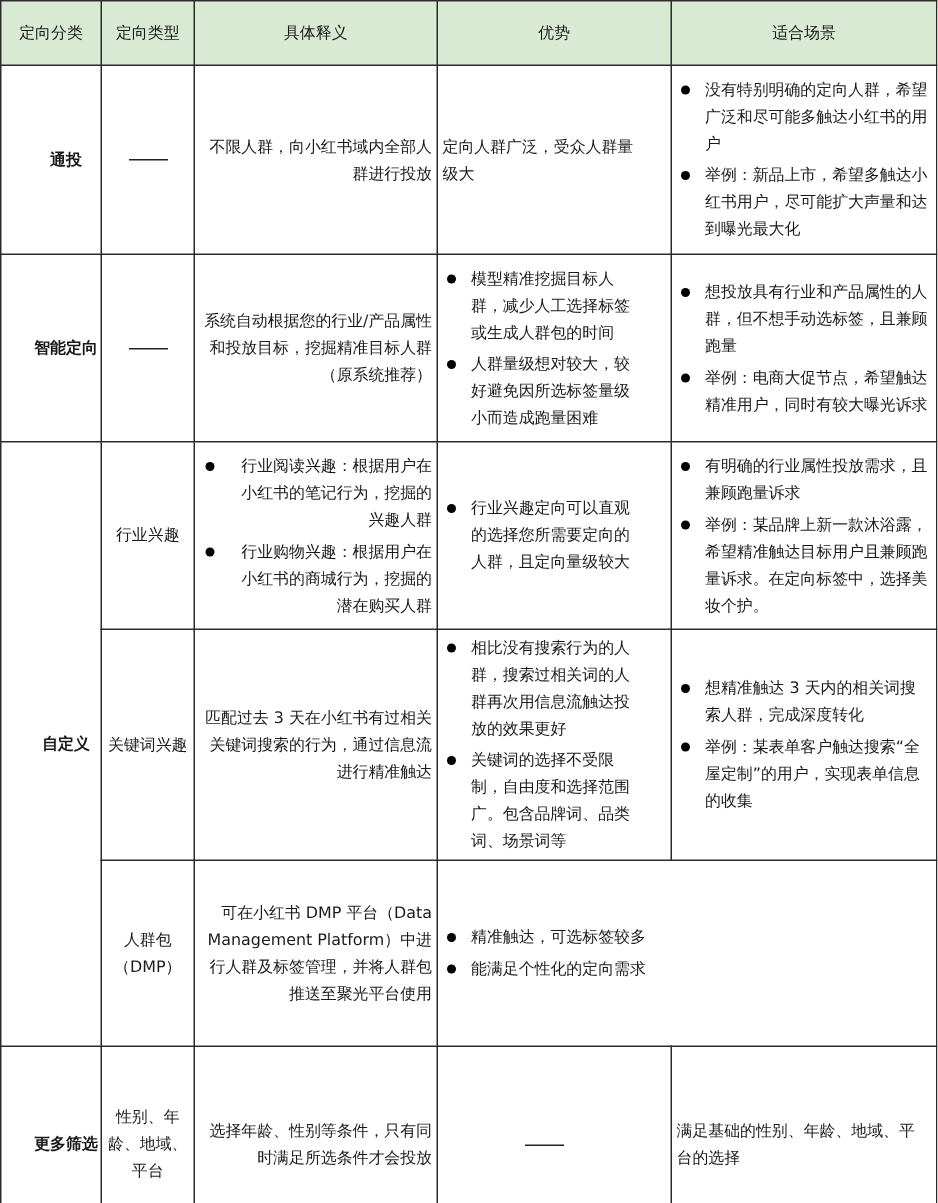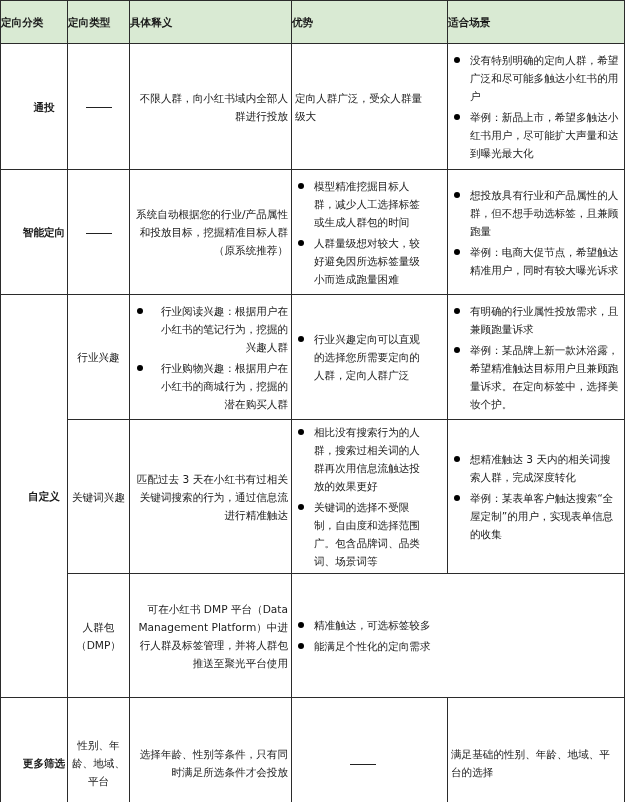--- a/index.html
+++ b/index.html
@@ -13,22 +13,22 @@
   }
   table.main td, table.main th {
     border: 1.3px solid #2b2b2b;
     vertical-align: middle;
     font-size: 10.6px;
     line-height: 18px;
   }
   thead th {
     background: #d9ead3;
     height: 43px;
-    font-weight: bold;
-    text-align: left;
+    font-weight: normal;
+    text-align: center;
     font-size: 10.6px;
   }
   td.cat { text-align: center; font-weight: bold; padding-left: 20px; }
   td.type { text-align: center; padding: 0 3px; }
   td.desc { text-align: right; padding: 0 3px 0 4px; }
   td.adv { text-align: left; padding: 0 17px 0 3px; }
   td.scene { text-align: left; padding: 0 4px 0 3px; }
   td.center { text-align: center; }
   ul.bullets { list-style: none; }
   ul.bullets li {
@@ -111,21 +111,21 @@
       <td class="cat" rowspan="3">自定义</td>
       <td class="type">行业兴趣</td>
       <td class="desc">
         <ul class="bullets">
           <li>行业阅读兴趣：根据用户在小红书的笔记行为，挖掘的兴趣人群</li>
           <li>行业购物兴趣：根据用户在小红书的商城行为，挖掘的潜在购买人群</li>
         </ul>
       </td>
       <td class="adv">
         <ul class="bullets">
-          <li>行业兴趣定向可以直观的选择您所需要定向的人群，定向人群广泛</li>
+          <li>行业兴趣定向可以直观的选择您所需要定向的人群，且定向量级较大</li>
         </ul>
       </td>
       <td class="scene">
         <ul class="bullets">
           <li>有明确的行业属性投放需求，且兼顾跑量诉求</li>
           <li>举例：某品牌上新一款沐浴露，希望精准触达目标用户且兼顾跑量诉求。在定向标签中，选择美妆个护。</li>
         </ul>
       </td>
     </tr>
 

